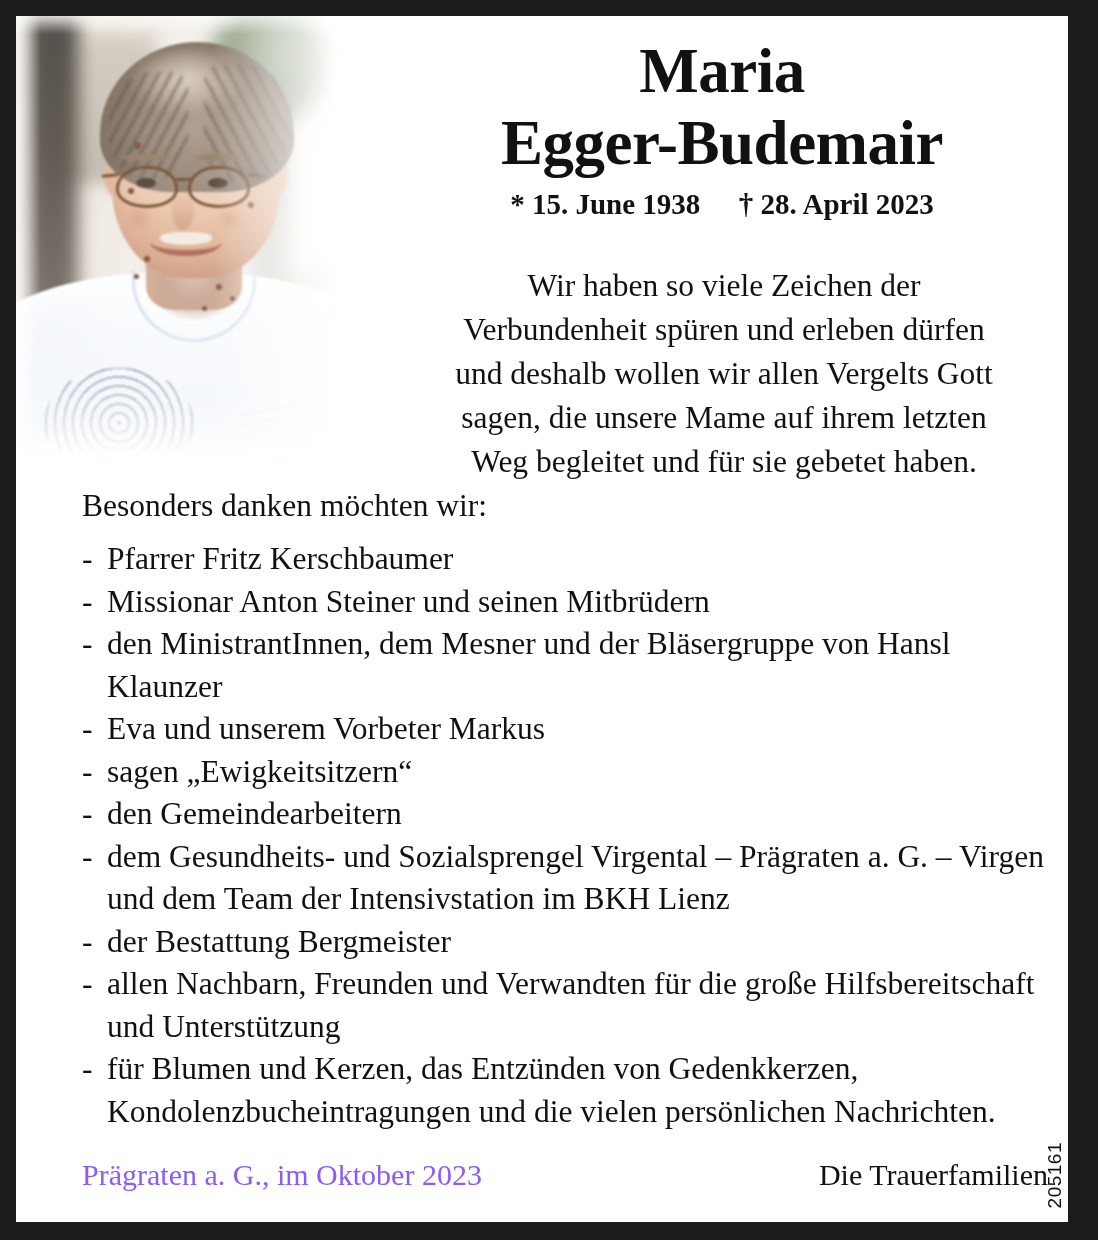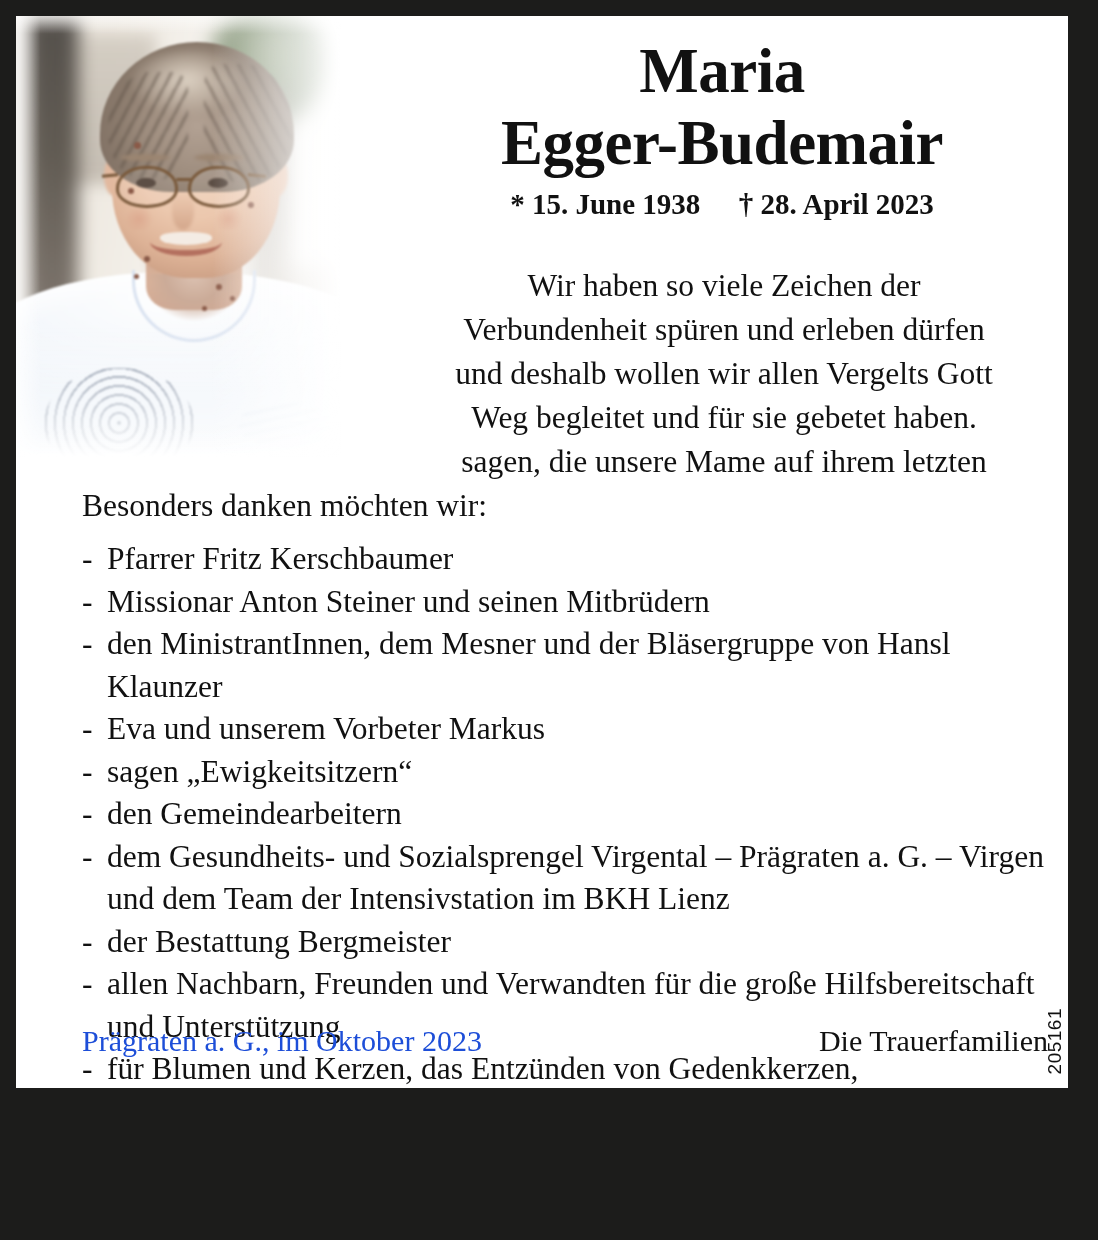--- a/index.html
+++ b/index.html
@@ -7,21 +7,21 @@
   html, body {
     width:1098px; height:1240px;
     background:#1c1c1b;
     font-family:"Liberation Serif", serif;
     overflow:hidden;
   }
 
   #card {
     position:absolute;
     left:16px; top:16px;
-    width:1052px; height:1072px;
+    width:1052px; height:1206px;
     background:#ffffff;
     overflow:hidden;
   }
 
   
   #photo-wrap {
     position:absolute;
     left:0; top:0;
     width:350px; height:450px;
     overflow:hidden;
@@ -279,21 +279,21 @@
 
   
   #footer {
     position:absolute;
     left:66px; bottom:30px;
     width:966px;
     display:flex;
     justify-content:space-between;
     align-items:baseline;
   }
-  #place-date { font-size:30px; color:#1d4ed8; }
+  #place-date { font-size:30px; color:#8b5cf6; }
   #signature  { font-size:30px; font-weight:normal; color:#111; }
 
   #ref-number {
     position:absolute;
     right:2px;
     bottom:14px;
     font-family:"Liberation Sans", sans-serif;
     font-size:19px;
     letter-spacing:.5px;
     color:#111;
@@ -376,22 +376,22 @@
       <span class="gap"></span>
       <span>†</span>
       <span>28. April 2023</span>
     </div>
   </div>
 
   <div id="verse">
     <div>Wir haben so viele Zeichen der</div>
     <div>Verbundenheit spüren und erleben dürfen</div>
     <div>und deshalb wollen wir allen Vergelts Gott</div>
+    <div>sagen, die unsere Mame auf ihrem letzten</div>
     <div>Weg begleitet und für sie gebetet haben.</div>
-    <div>sagen, die unsere Mame auf ihrem letzten</div>
   </div>
 
   <div id="thanks-intro">Besonders danken möchten wir:</div>
 
   <div id="thanks-list">
     <div class="thanks-item">
       <span class="dash">-</span>
       <span>Pfarrer Fritz Kerschbaumer</span>
     </div>
     <div class="thanks-item">

